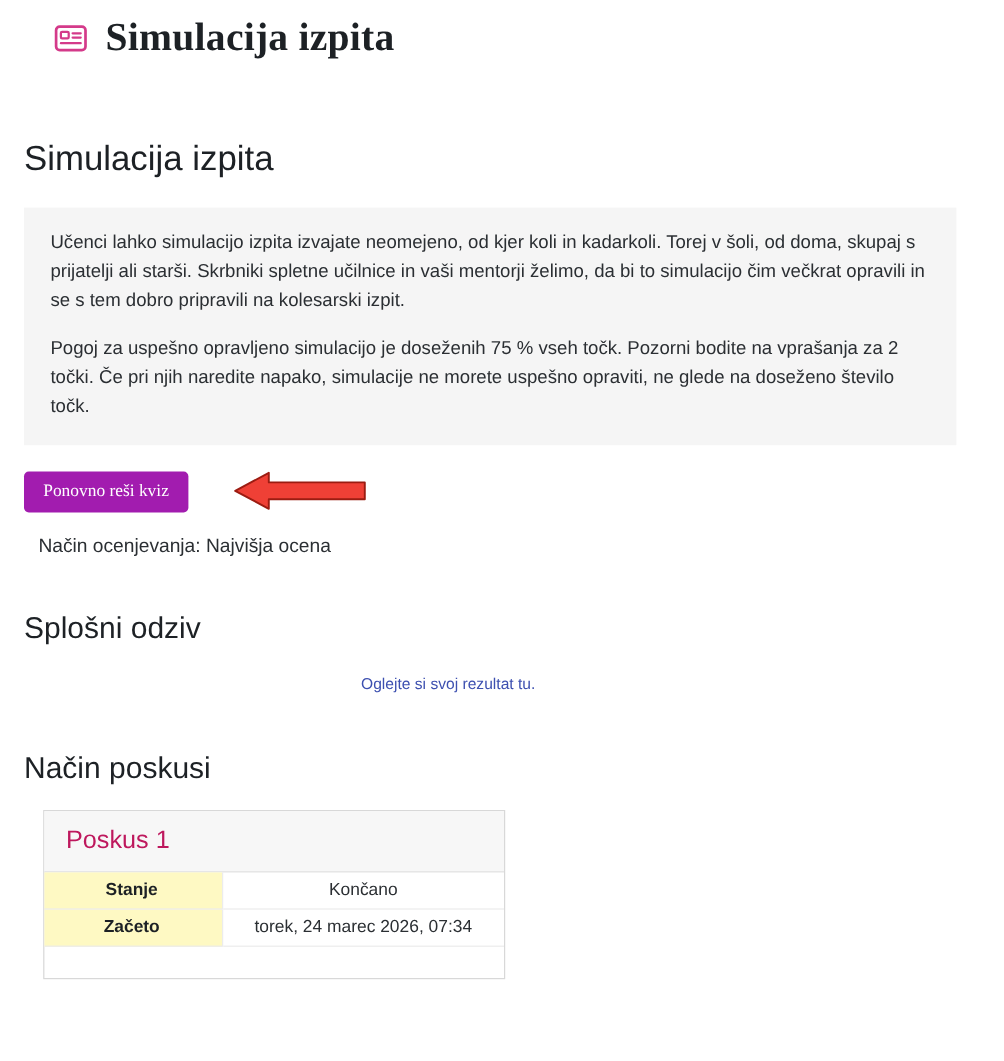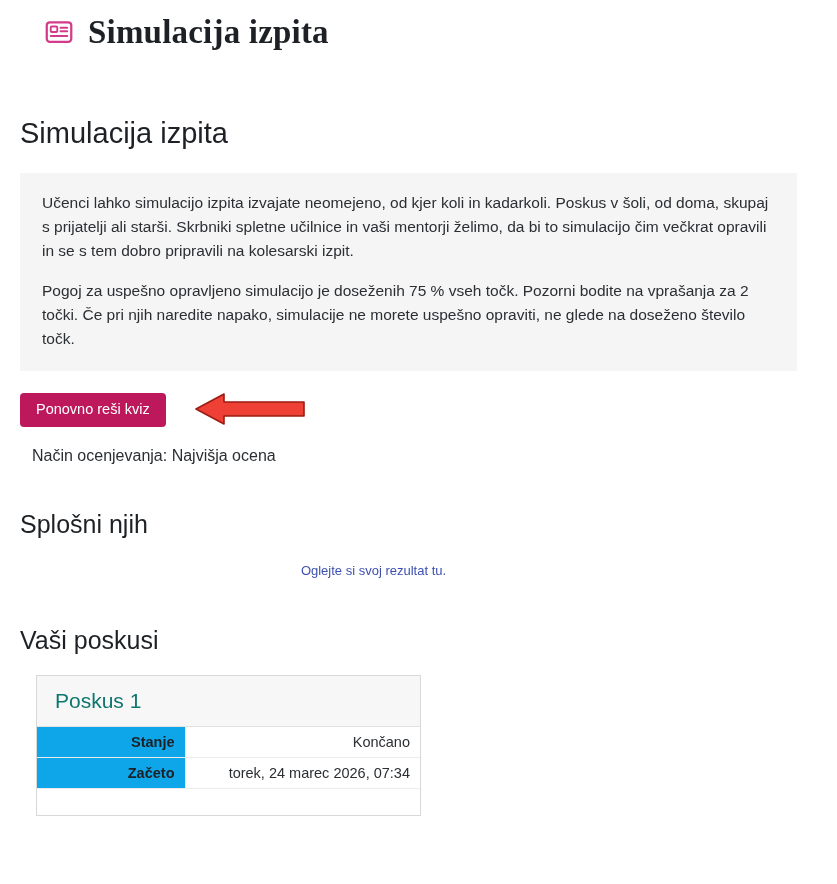--- a/index.html
+++ b/index.html
@@ -85,26 +85,26 @@
   }
 
   
   .button-row {
     margin-top: 22px;
     position: relative;
     height: 34px;
   }
   .btn-primary {
     display: inline-block;
-    background: #be185d;
+    background: #a21caf;
     color: #ffffff;
     border: none;
     border-radius: 4px;
     font-size: 14.5px;
-    font-family: Liberation Sans, sans-serif;
+    font-family: Liberation Serif, serif;
     padding: 9px 16px;
     cursor: pointer;
     line-height: 1.1;
     text-align: center;
   }
   .arrow-annotation {
     position: absolute;
     left: 170px;
     top: -4px;
     width: 120px;
@@ -143,43 +143,42 @@
     border: 1px solid #d8d8d8;
     background: #ffffff;
     box-sizing: border-box;
     margin-left: 16px;
   }
   .attempt-card-header {
     background: #f7f7f7;
     border-bottom: 1px solid #e2e2e2;
     padding: 13px 18px;
     font-size: 21px;
-    color: #0f766e;
+    color: #be185d;
   }
   table.attempt-table {
     width: 100%;
     border-collapse: collapse;
     font-size: 14.5px;
   }
   table.attempt-table tr {
     border-bottom: 1px solid #ececec;
   }
   table.attempt-table th {
-    text-align: right;
     font-weight: bold;
     color: #1d2125;
-    background: #0ea5e9;
+    background: #fef9c3;
     padding: 7px 10px 7px 8px;
     width: 148px;
     box-sizing: border-box;
     vertical-align: top;
     border-right: 1px solid #ececec;
   }
   table.attempt-table td {
-    text-align: right;
+    text-align: center;
     padding: 7px 10px;
     color: #2b2f33;
     vertical-align: top;
   }
   .attempt-footer {
     padding: 12px 18px 14px 18px;
   }
 </style>
 </head>
 <body>
@@ -197,44 +196,44 @@
       </svg>
     </span>
     <h1 class="page-title">Simulacija izpita</h1>
   </div>
 
   <div class="content">
 
     <h2 class="section-title">Simulacija izpita</h2>
 
     <div class="infobox">
-      <p>Učenci lahko simulacijo izpita izvajate neomejeno, od kjer koli in kadarkoli. Poskus v šoli, od doma, skupaj s prijatelji ali starši. Skrbniki spletne učilnice in vaši mentorji želimo, da bi to simulacijo čim večkrat opravili in se s tem dobro pripravili na kolesarski izpit.</p>
+      <p>Učenci lahko simulacijo izpita izvajate neomejeno, od kjer koli in kadarkoli. Torej v šoli, od doma, skupaj s prijatelji ali starši. Skrbniki spletne učilnice in vaši mentorji želimo, da bi to simulacijo čim večkrat opravili in se s tem dobro pripravili na kolesarski izpit.</p>
       <p>Pogoj za uspešno opravljeno simulacijo je doseženih 75 % vseh točk. Pozorni bodite na vprašanja za 2 točki. Če pri njih naredite napako, simulacije ne morete uspešno opraviti, ne glede na doseženo število točk.</p>
     </div>
 
     <div class="button-row">
       <button class="btn-primary">Ponovno reši kviz</button>
       <span class="arrow-annotation">
         <svg width="120" height="40" viewBox="0 0 120 40" xmlns="http://www.w3.org/2000/svg" aria-hidden="true">
           <polygon points="6,20 34,5 34,13 114,13 114,27 34,27 34,35" fill="#ef4036" stroke="#9c1c12" stroke-width="1.6" stroke-linejoin="round"></polygon>
         </svg>
       </span>
     </div>
 
     <div class="grade-method">Način ocenjevanja: Najvišja ocena</div>
 
     <div class="feedback-wrap">
-      <h3 class="sub-title">Splošni njih</h3>
+      <h3 class="sub-title">Splošni odziv</h3>
       <div class="feedback-link-row">
         <a href="#" class="link">Oglejte si svoj rezultat tu.</a>
       </div>
     </div>
 
     <div class="attempts-wrap">
-      <h3 class="sub-title">Vaši poskusi</h3>
+      <h3 class="sub-title">Način poskusi</h3>
 
       <div class="attempt-card">
         <div class="attempt-card-header">Poskus 1</div>
 
         <table class="attempt-table">
           <tbody>
             <tr>
               <th>Stanje</th>
               <td>Končano</td>
             </tr>

